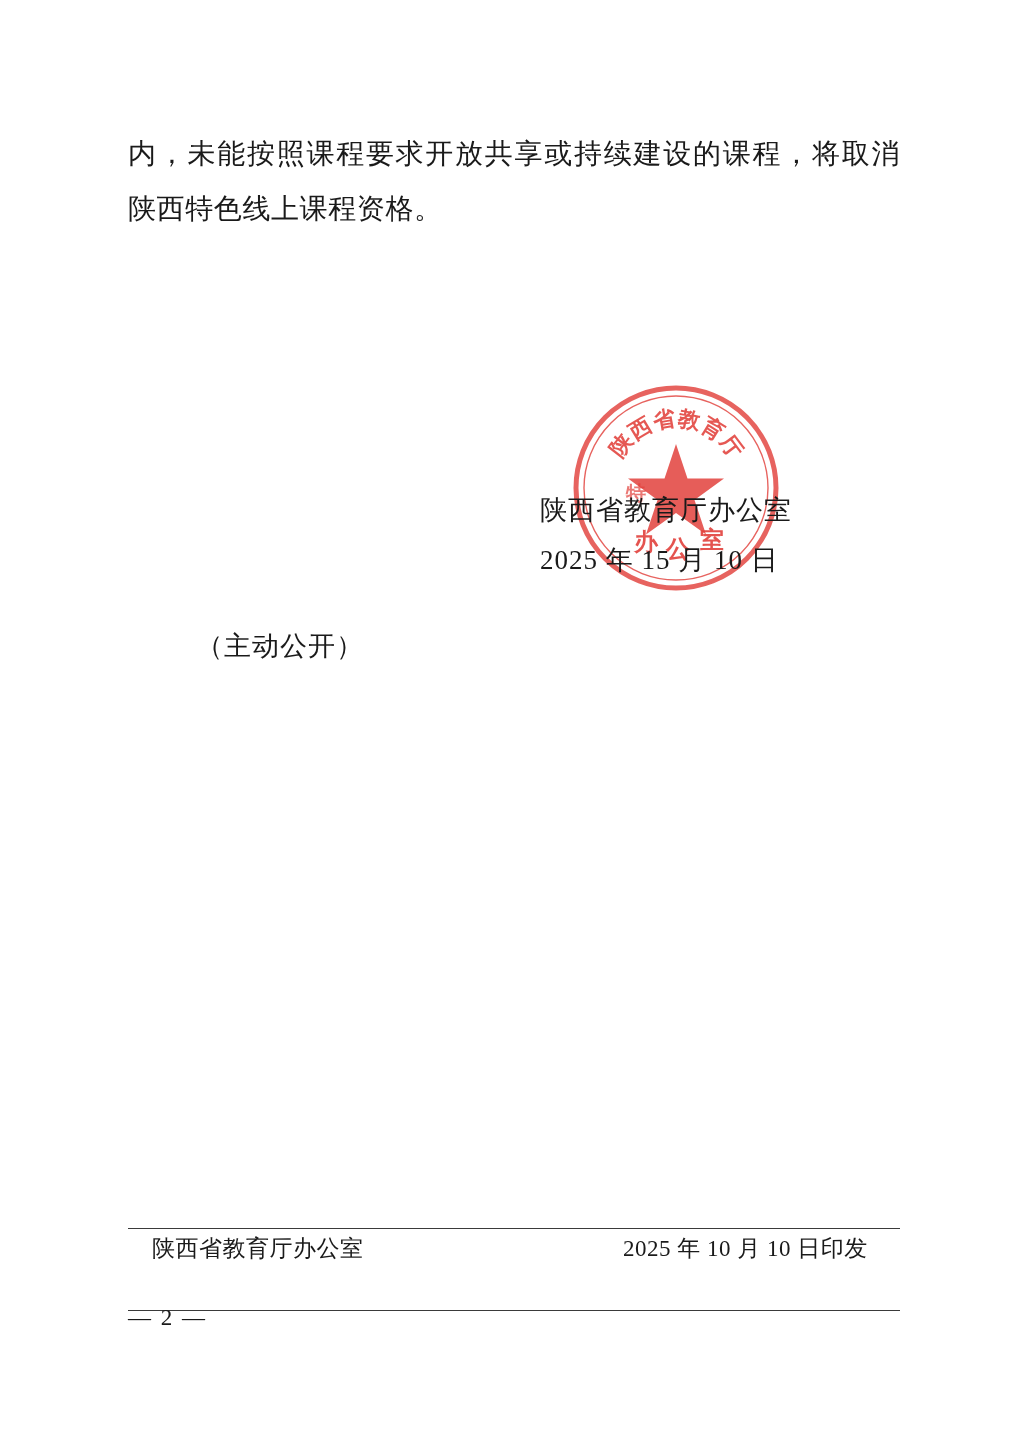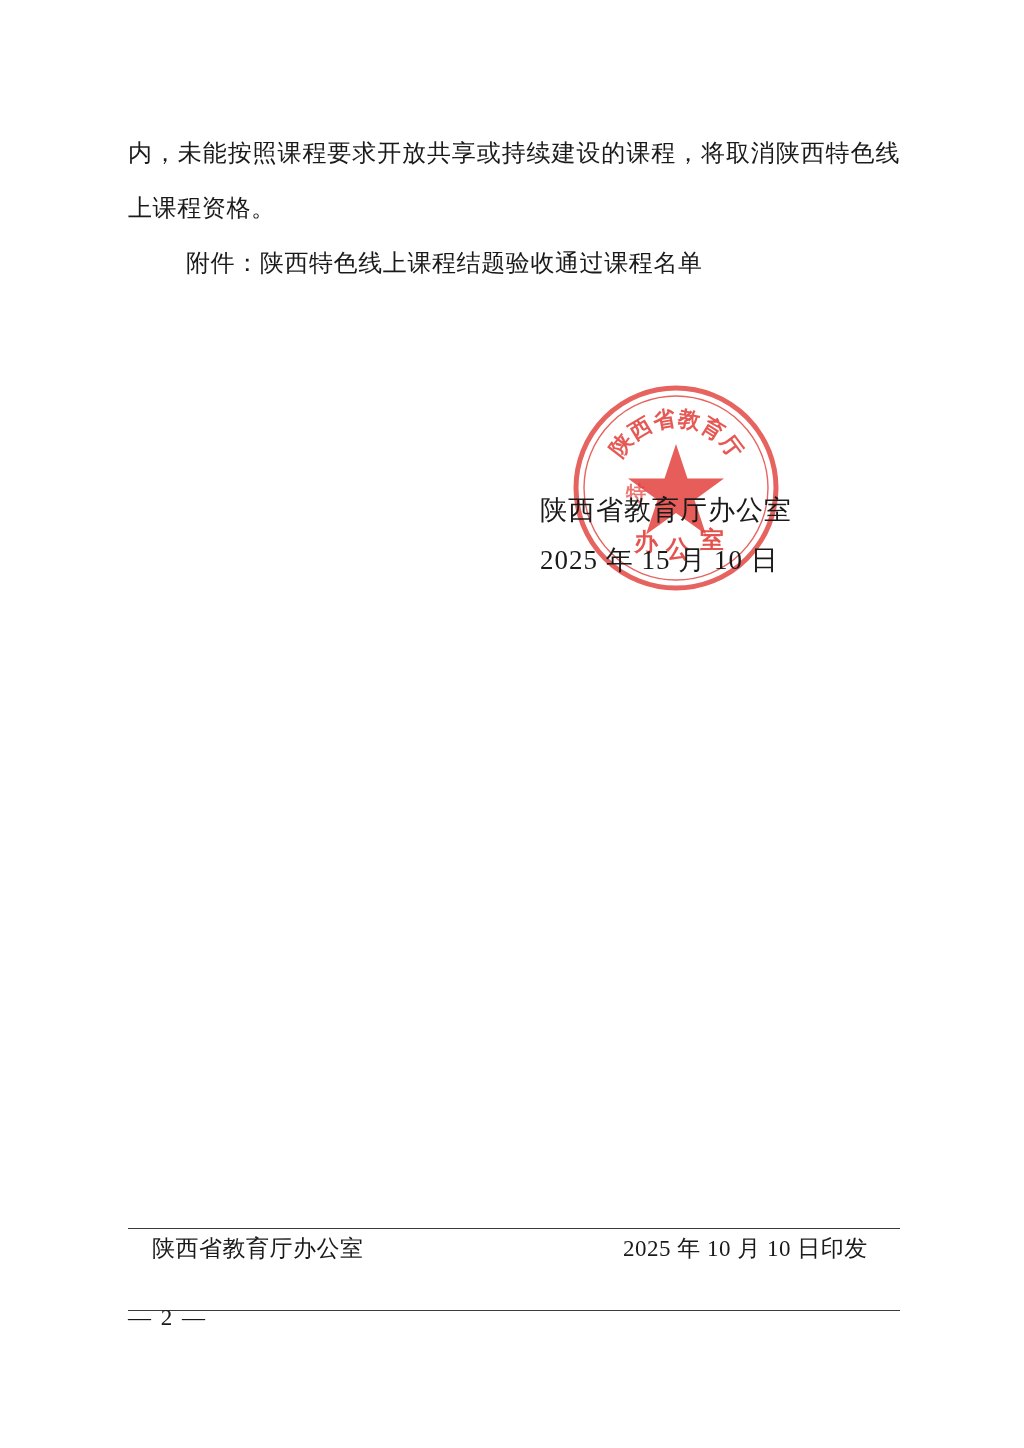--- a/index.html
+++ b/index.html
@@ -25,21 +25,21 @@
 
   
   .body-block {
     position: absolute;
     left: 128px;
     top: 126px;
     width: 772px;
   }
 
   .para {
-    font-size: 24px;
+    font-size: 28px;
     line-height: 55px;
     letter-spacing: 0.6px;
     text-align: justify;
     text-justify: inter-character;
     margin: 0;
     white-space: pre-wrap;
   }
 
   .para.indent {
     text-indent: 58px;
@@ -132,21 +132,20 @@
     white-space: pre;
   }
 </style>
 </head>
 <body>
 
 <div class="page">
 
   <div class="body-block">
     <p class="para">内，未能按照课程要求开放共享或持续建设的课程，将取消陕西特色线上课程资格。</p>
-    <p class="para indent">附件：陕西特色线上课程结题验收通过课程名单</p>
   </div>
 
   <div class="seal">
     <svg width="212" height="212" viewBox="0 0 212 212" xmlns="http://www.w3.org/2000/svg">
       <g fill="none" stroke="#e2413c" opacity="0.82">
         <circle cx="106" cy="106" r="100" stroke-width="5"></circle>
         <circle cx="106" cy="106" r="92" stroke-width="1.4"></circle>
       </g>
       <path d="M106 62 L117.5 96.5 L154 96.5 L124.5 118 L136 152.5 L106 131 L76 152.5 L87.5 118 L58 96.5 L94.5 96.5 Z" fill="#e2413c" opacity="0.85"></path>
       <g fill="#e2413c" opacity="0.88" font-family="'DejaVu Serif', serif" font-size="22" font-weight="bold">
@@ -166,20 +165,21 @@
         <text x="56" y="118">特</text>
       </g>
     </svg>
   </div>
 
   <div class="signature">
     <div class="sig-line">陕西省教育厅办公室</div>
     <div class="sig-line">2025 年 15 月 10 日</div>
   </div>
 
+  <div class="disclosure">（主动公开）</div>
 
   <div class="footer">
     <div class="rule"></div>
     <div class="footer-row">
       <div class="footer-left">陕西省教育厅办公室</div>
       <div class="footer-right">2025 年 10 月 10 日印发</div>
     </div>
     <div class="rule bottom"></div>
   </div>
 

